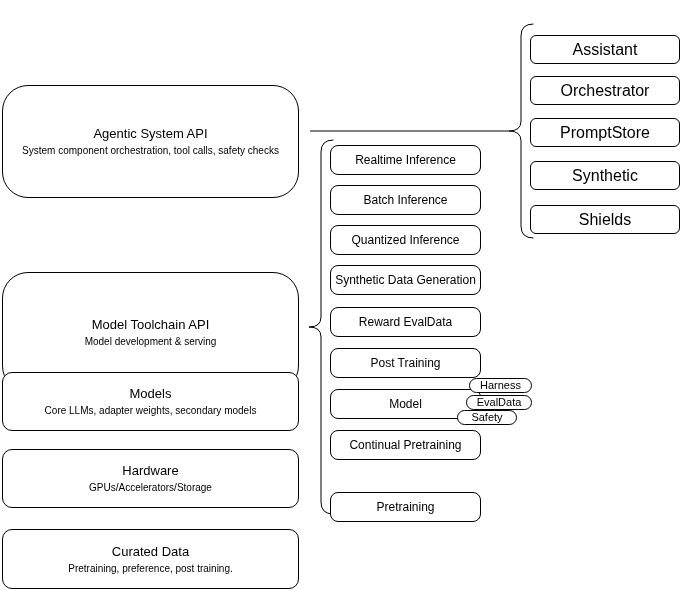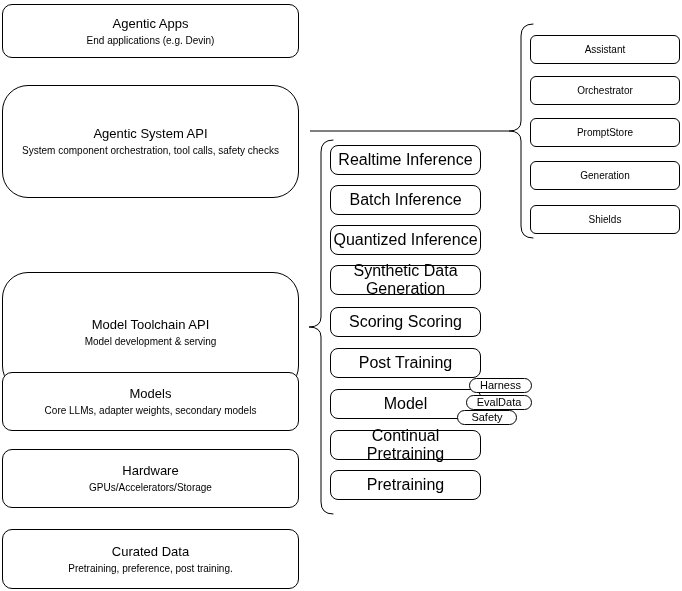--- a/index.html
+++ b/index.html
@@ -37,51 +37,47 @@
   }
   .layer .title   { font-size: 13px; line-height: 15px; }
   .layer .subtitle{ font-size: 10px; line-height: 12px; }
   .r10 { border-radius: 10px; }
   .r26 { border-radius: 26px; }
   .mid {
     left: 330px;
     width: 151px;
     height: 30px;
     border-radius: 8px;
-    font-size: 16px;
+    font-size: 12px;
   }
   .rightcol {
     left: 530px;
     width: 150px;
     height: 29px;
     border-radius: 6px;
-    font-size: 10px;
+    font-size: 16px;
   }
   .pill {
     height: 15px;
     border-radius: 8px;
     font-size: 11px;
     line-height: 13px;
   }
 </style>
 </head>
 <body>
 
 <div class="canvas">
 
   <svg class="connectors" width="682" height="591" viewBox="0 0 682 591" fill="none">
     <path d="M310 131 L509 131" stroke-width="1" stroke="#000000"></path>
     <path d="M333 140 Q321 140 321 152 L321 317 Q321 327 309 327 Q321 327 321 337 L321 502 Q321 514 333 514" stroke-width="1" stroke-linejoin="round" stroke-linecap="round" stroke="#000000"></path>
     <path d="M533 24 Q521 24 521 36 L521 121 Q521 131 509 131 Q521 131 521 141 L521 226 Q521 238 533 238" stroke-width="1" stroke-linejoin="round" stroke-linecap="round" stroke="#000000"></path>
   </svg>
 
-  <div class="node layer r10" style="top:4px;height:54px;">
-    <div class="title">Agentic Apps</div>
-    <div class="subtitle">End applications (e.g. Devin)</div>
-  </div>
   <div class="node layer r26" style="top:85px;height:113px;">
     <div class="title">Agentic System API</div>
     <div class="subtitle">System component orchestration, tool calls, safety checks</div>
   </div>
   <div class="node layer r26" style="top:224px;height:120px;margin-top:48px;">
     <div class="title">Model Toolchain API</div>
     <div class="subtitle">Model development &amp; serving</div>
   </div>
   <div class="node layer r10" style="top:372px;height:59px;">
     <div class="title">Models</div>
@@ -93,29 +89,29 @@
   </div>
   <div class="node layer r10" style="top:529px;height:60px;">
     <div class="title">Curated Data</div>
     <div class="subtitle">Pretraining, preference, post training.</div>
   </div>
 
   <div class="node mid" style="top:145px;">Realtime Inference</div>
   <div class="node mid" style="top:185px;">Batch Inference</div>
   <div class="node mid" style="top:225px;">Quantized Inference</div>
   <div class="node mid" style="top:265px;">Synthetic Data Generation</div>
-  <div class="node mid" style="top:307px;">Scoring Scoring</div>
+  <div class="node mid" style="top:307px;">Reward EvalData</div>
   <div class="node mid" style="top:348px;">Post Training</div>
   <div class="node mid" style="top:389px;">Model</div>
   <div class="node mid" style="top:430px;">Continual Pretraining</div>
-  <div class="node mid" style="top:470px;">Pretraining</div>
+  <div class="node mid" style="top:492px;">Pretraining</div>
 
   <div class="node pill" style="left:469px;top:378px;width:63px;">Harness</div>
   <div class="node pill" style="left:466px;top:395px;width:66px;">EvalData</div>
   <div class="node pill" style="left:457px;top:410px;width:60px;">Safety</div>
 
   <div class="node rightcol" style="top:35px;">Assistant</div>
   <div class="node rightcol" style="top:118px;">PromptStore</div>
   <div class="node rightcol" style="top:76px;">Orchestrator</div>
-  <div class="node rightcol" style="top:161px;">Generation</div>
+  <div class="node rightcol" style="top:161px;">Synthetic</div>
   <div class="node rightcol" style="top:205px;">Shields</div>
 
 </div>
 
 </body></html>

